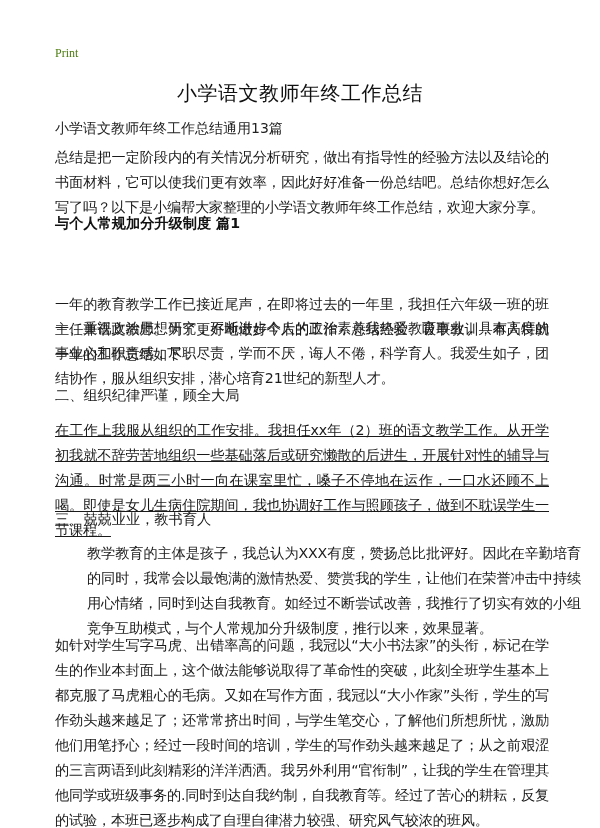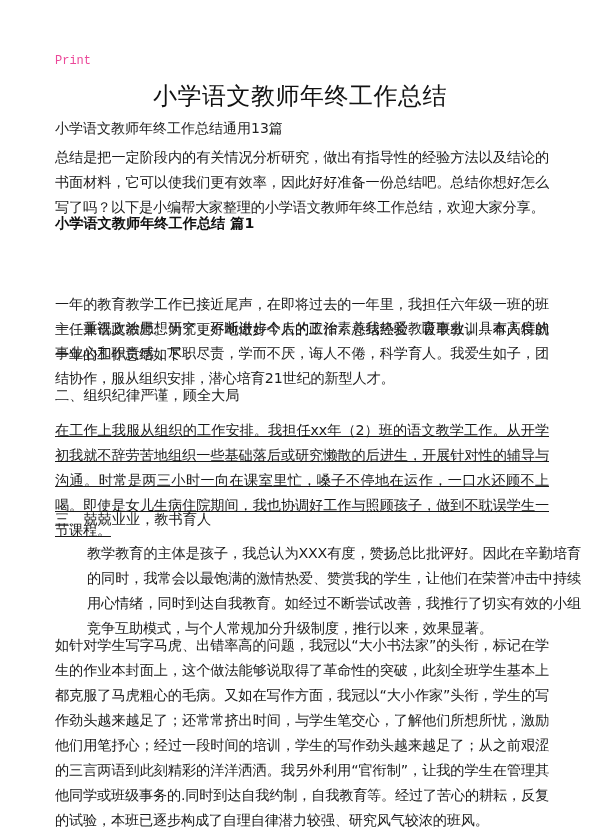--- a/index.html
+++ b/index.html
@@ -3,26 +3,26 @@
 <meta charset="utf-8">
 <style>
   html, body { margin: 0; padding: 0; background: #ffffff; }
   body {
     width: 600px; height: 828px; overflow: hidden; position: relative;
     font-family: "DejaVu Sans", "Liberation Sans", sans-serif;
     color: #1a1a1a;
   }
   .print-label {
     position: absolute; left: 55px; top: 46px;
-    font-family: Liberation Mono, monospace;
-    font-size: 12px; color: #ec4899; margin-top: 8px;
+    font-family: Liberation Serif, serif;
+    font-size: 12px; color: #4d7c0f;
   }
   .title {
     position: absolute; left: 0; width: 600px; top: 80px; text-align: center;
-    font-size: 24px; color: #111; letter-spacing: 0.5px;
+    font-size: 20px; color: #111; letter-spacing: 0.5px;
   }
   .subtitle {
     position: absolute; left: 55px; top: 120px;
     font-size: 14px; color: #222;
   }
   .body-text {
     position: absolute; left: 55px; width: 494px;
     font-size: 14.2px; line-height: 25px; color: #1a1a1a;
     text-align: justify; letter-spacing: -0.2px;
   }
@@ -37,21 +37,21 @@
 <body>
 
 <div class="print-label">Print</div>
 
 <div class="title">小学语文教师年终工作总结</div>
 
 <div class="subtitle">小学语文教师年终工作总结通用13篇</div>
 
 <div class="body-text" style="top:145px;">总结是把一定阶段内的有关情况分析研究，做出有指导性的经验方法以及结论的书面材料，它可以使我们更有效率，因此好好准备一份总结吧。总结你想好怎么写了吗？以下是小编帮大家整理的小学语文教师年终工作总结，欢迎大家分享。</div>
 
-<div class="section-heading" style="top:214px;">小学语文教师年终工作总结 篇1</div>
+<div class="section-heading" style="top:214px;">与个人常规加分升级制度 篇1</div>
 
 <div class="body-text" style="top:246px;margin-top:46px;">一年的教育教学工作已接近尾声，在即将过去的一年里，我担任六年级一班的班主任兼语文教师。为了更好地做好今后的工作，总结经验、吸取教训，本人特就一年的工作总结如下：</div>
 
 <div class="body-text" style="top:316px;">一、重视政治思想研究，不断进步个人的政治素养我热爱教育事业，具有高度的事业心和职责感，尽职尽责，学而不厌，诲人不倦，科学育人。我爱生如子，团结协作，服从组织安排，潜心培育21世纪的新型人才。</div>
 
 <div class="plain-heading" style="top:386px;">二、组织纪律严谨，顾全大局</div>
 
 <div class="body-text" style="top:418px;text-decoration:underline;">在工作上我服从组织的工作安排。我担任xx年（2）班的语文教学工作。从开学初我就不辞劳苦地组织一些基础落后或研究懒散的后进生，开展针对性的辅导与沟通。时常是两三小时一向在课室里忙，嗓子不停地在运作，一口水还顾不上喝。即使是女儿生病住院期间，我也协调好工作与照顾孩子，做到不耽误学生一节课程。</div>
 
 <div class="plain-heading" style="top:510px;">三、兢兢业业，教书育人</div>

